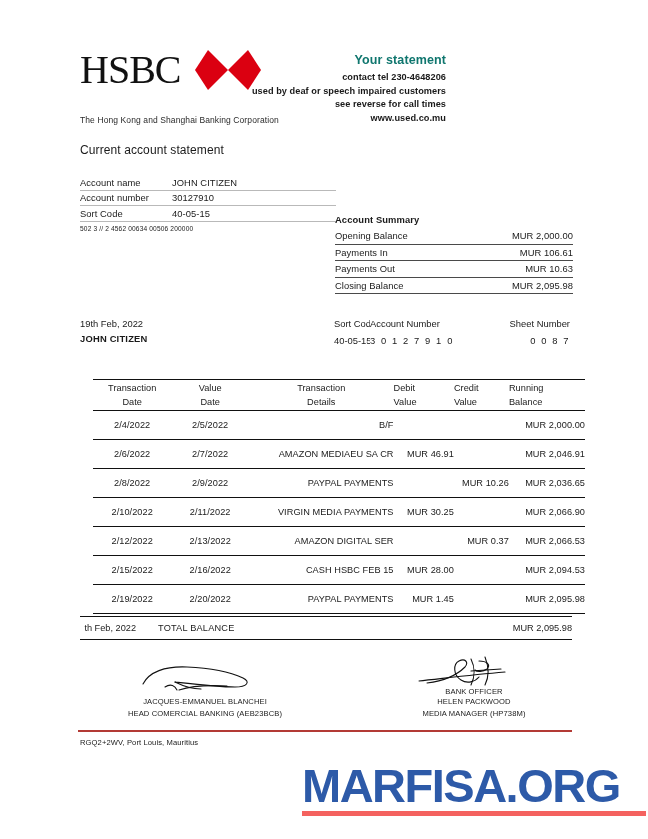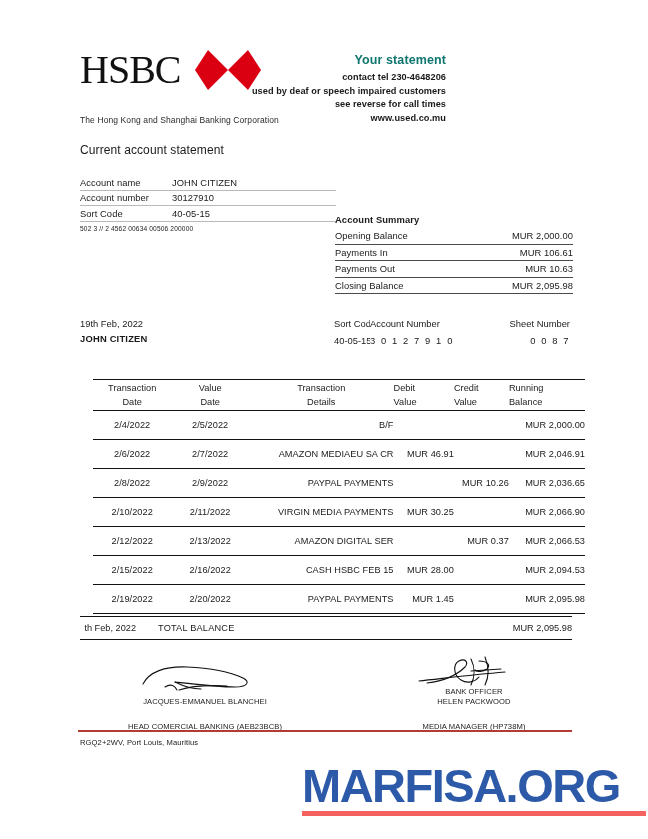--- a/index.html
+++ b/index.html
@@ -218,21 +218,21 @@
     position: absolute;
     text-align: center;
     font-size: 7.6px;
     letter-spacing: .1px;
     color: #1a1a1a;
   }
   .sig-left  { left: 98px; top: 662px; width: 214px; }
   .sig-right { left: 374px; top: 655px; width: 200px; }
   .sig-img { height: 34px; display: block; margin: 0 auto 1px auto; }
   .sig-name { margin-top: 1px; }
-  .sig-role { margin-top: 16px; }
+  .sig-role { margin-top: 3px; }
   .sig-bankofficer { font-size: 7.6px; margin-top: -3px; }
 
   
   .footer-rule {
     position: absolute;
     left: 78px;
     top: 730px;
     width: 494px;
     height: 2px;
     background: #b33a35;

